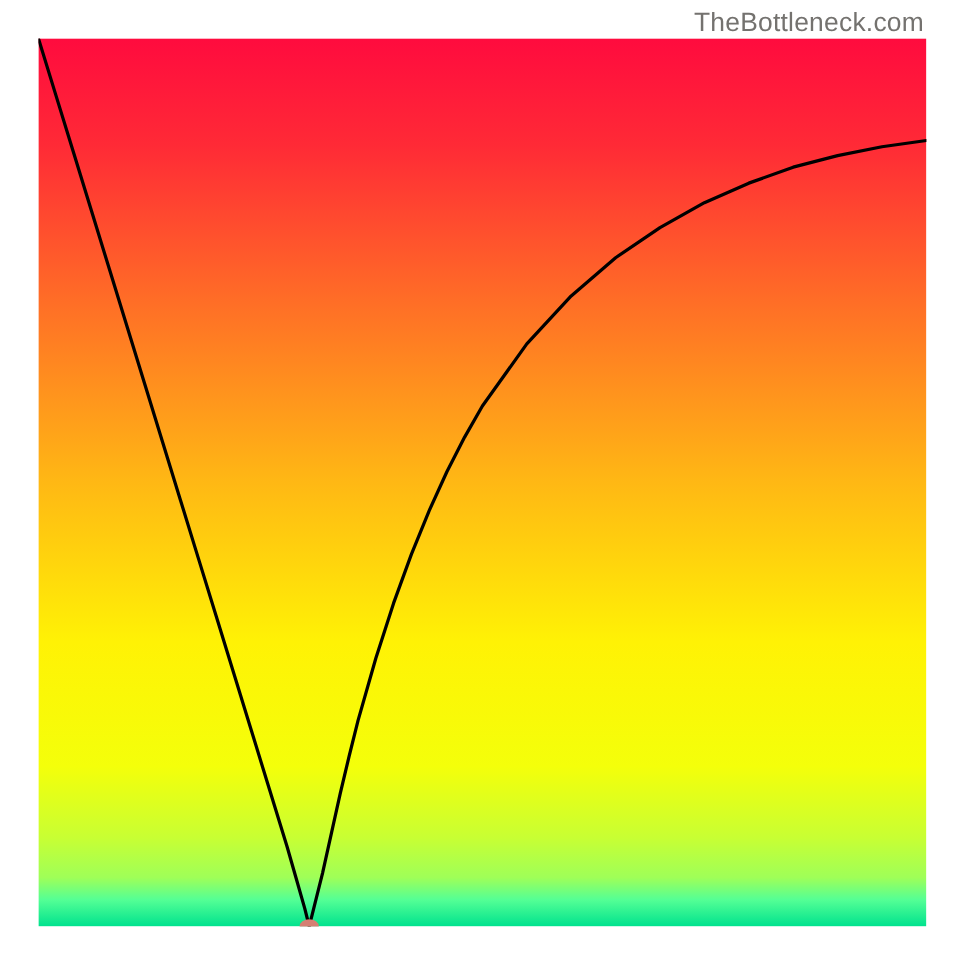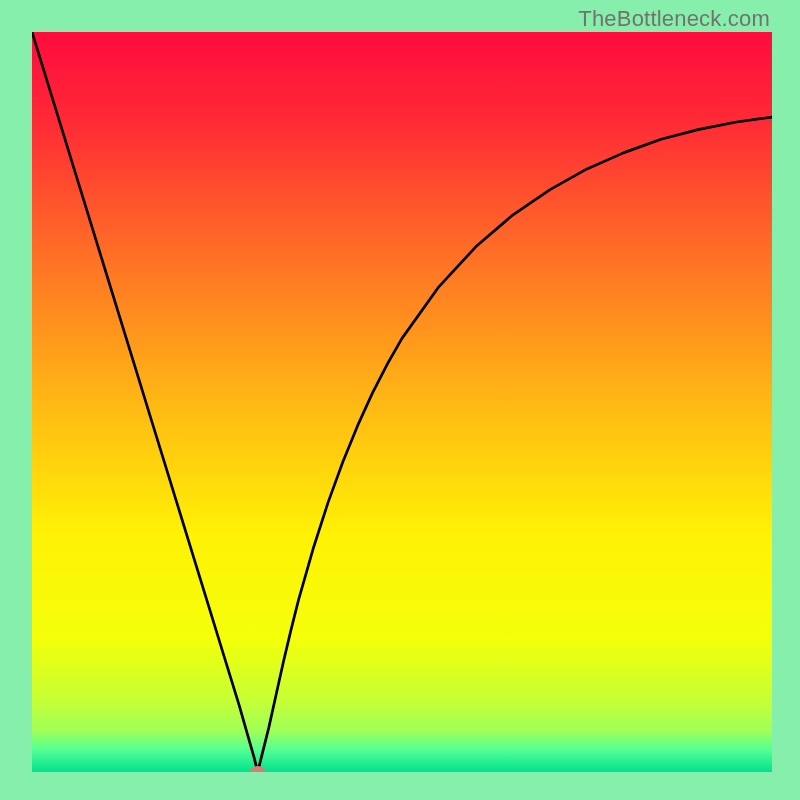--- a/index.html
+++ b/index.html
@@ -7,21 +7,21 @@
     padding: 0;
     width: 800px;
     height: 800px;
     background: #000000;
     overflow: hidden;
   }
   .outer {
     position: relative;
     width: 800px;
     height: 800px;
-    background: #86efac;
+    background: #ffffff;
   }
   .plot-area {
     position: absolute;
     left: 32px;
     top: 32px;
     width: 740px;
     height: 740px;
   }
   .watermark {
     position: absolute;

